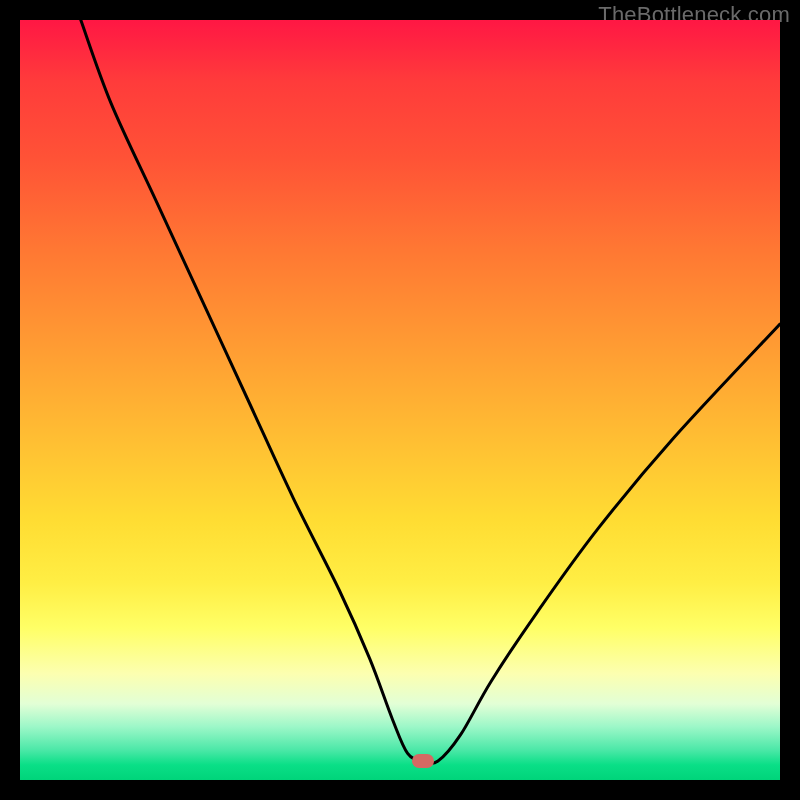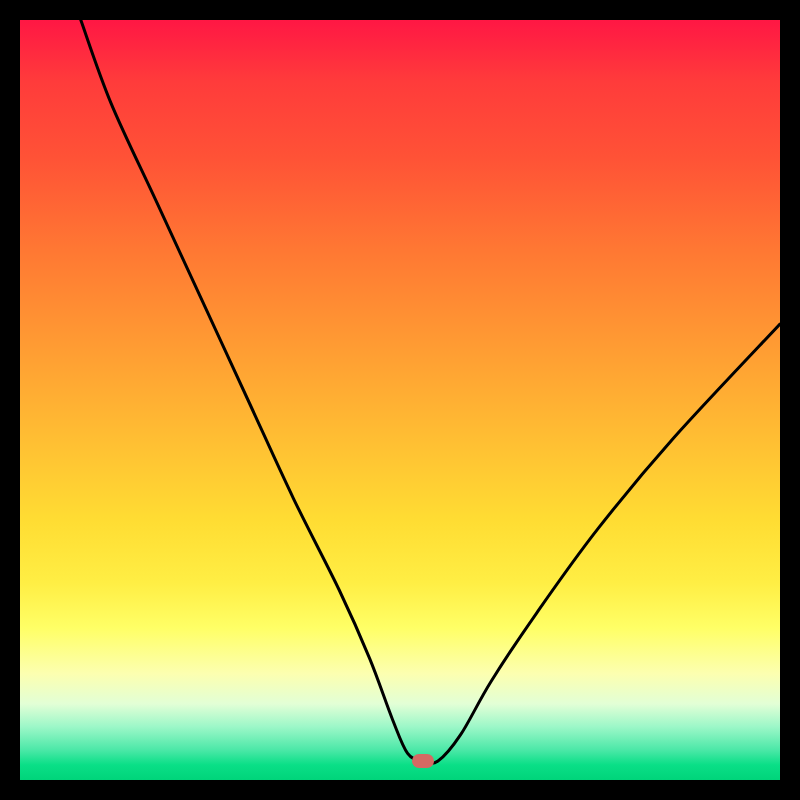--- a/index.html
+++ b/index.html
@@ -65,20 +65,21 @@
     font-size: 22px;
     font-weight: 500;
     letter-spacing: 0.2px;
     user-select: none;
   }
 </style>
 </head>
 <body>
 
 <div class="frame">
+  <div class="watermark">TheBottleneck.com</div>
 
   <div class="plot">
     <svg id="curve" class="curve-svg" viewBox="0 0 760 760" preserveAspectRatio="none">
         <path d="M 60.800000000000004 0 C 65.86666666666667 13.933333333333337, 78.53333333333335 53.20000000000003, 91.2 83.60000000000002 C 103.86666666666666 114.00000000000001, 121.59999999999998 149.46666666666664, 136.79999999999998 182.39999999999998 C 151.99999999999997 215.33333333333331, 167.2 248.26666666666665, 182.4 281.2 C 197.60000000000002 314.1333333333333, 212.8 347.06666666666666, 228 380 C 243.2 412.93333333333334, 258.4 447.1333333333333, 273.59999999999997 478.8 C 288.79999999999995 510.4666666666667, 306.5333333333333 543.4, 319.2 570 C 331.8666666666667 596.6, 340.73333333333335 616.8666666666667, 349.6 638.4 C 358.4666666666667 659.9333333333333, 366.06666666666666 683.3666666666667, 372.4 699.2 C 378.7333333333333 715.0333333333334, 382.53333333333336 726.4333333333333, 387.6 733.4 C 392.6666666666667 740.3666666666667, 397.73333333333335 739.7333333333333, 402.8 741 C 407.8666666666667 742.2666666666667, 411.66666666666674 745.4333333333334, 418.00000000000006 741 C 424.33333333333337 736.5666666666666, 431.9333333333333 727.6999999999999, 440.79999999999995 714.4 C 449.66666666666663 701.1, 458.5333333333333 681.4666666666667, 471.2 661.2 C 483.8666666666667 640.9333333333334, 499.0666666666667 618.1333333333333, 516.8000000000001 592.8 C 534.5333333333334 567.4666666666666, 554.8000000000001 538.3333333333333, 577.6 509.2 C 600.4 480.06666666666666, 623.2 452.2, 653.6 418 C 684 383.8, 742.2666666666667 323, 760 304" fill="none" stroke="#000000" stroke-width="3" stroke-linecap="round" stroke-linejoin="round"></path>
       </svg>
 
     <div id="marker" class="marker" style="left: 402.8px; top: 741px; background: rgb(212, 106, 99);"></div>
   </div>
 </div>
 

